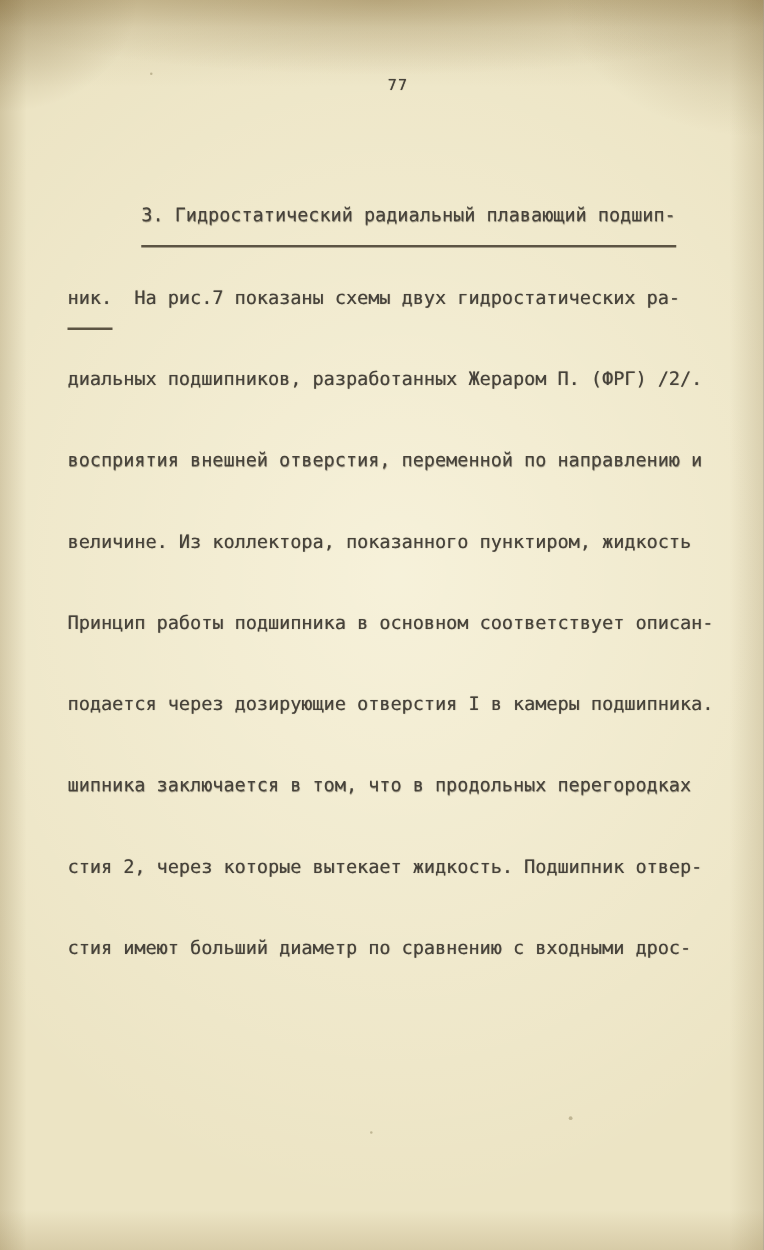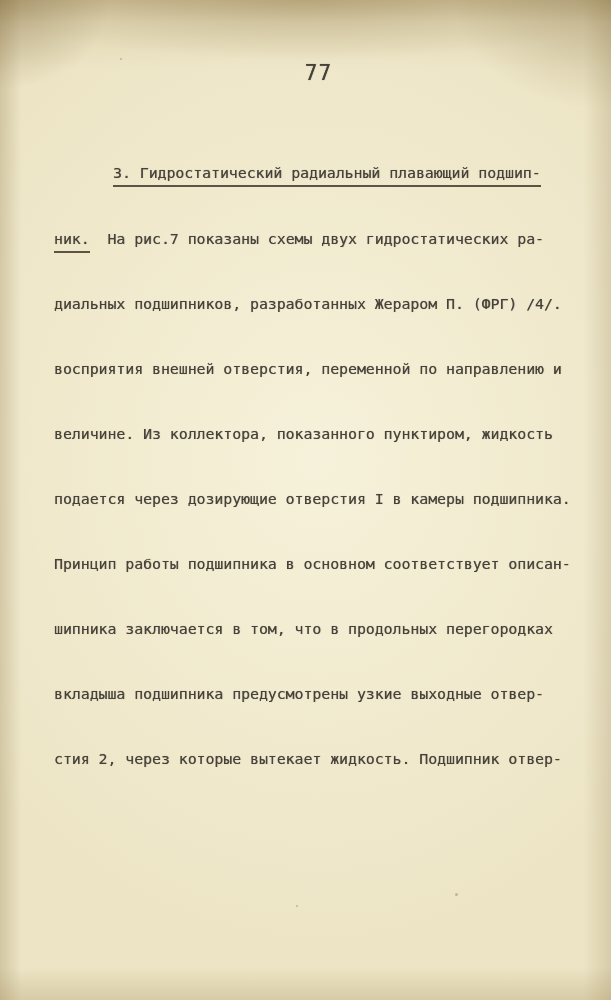--- a/index.html
+++ b/index.html
@@ -25,65 +25,65 @@
       radial-gradient(120% 85% at 52% 46%, rgba(255,252,236,0.55) 0%, rgba(255,252,236,0) 60%),
       #ece4c4;
   }
   .pagenum {
     position: absolute;
     top: 61px;
     left: 0;
     width: 100%;
     text-align: center;
     text-indent: 26px;
-    font-size: 21px;
+    font-size: 12px;
     letter-spacing: 1px;
     text-shadow: 0 0 0.8px rgba(62,56,44,0.85);
   }
   .text {
     position: absolute;
     top: 119px;
     left: 54px;
     width: 522px;
     font-size: 14.8px;
     line-height: 21.7px;
     white-space: pre;
     text-shadow: 0.3px 0.3px 0.7px rgba(56,50,40,0.60);
   }
   .line { height: 21.7px; }
   .indent { padding-left: 59px; }
   .uline {
     border-bottom: 2px solid rgba(66,58,44,0.85);
-    padding-bottom: 4px;
+    padding-bottom: 15px;
   }
   
   .speck {
     position: absolute;
     border-radius: 50%;
     background: rgba(110,95,55,0.35);
   }
 </style>
 </head>
 <body>
 
 <div class="page">
 
   <div class="pagenum">77</div>
 
   <div class="text">
     <div class="line indent"><span class="uline">3. Гидростатический радиальный плавающий подшип-</span></div>
     <div class="line"><span class="uline">ник.</span><span>  На рис.7 показаны схемы двух гидростатических ра-</span></div>
-    <div class="line">диальных подшипников, разработанных Жераром П. (ФРГ) /4/.</div>
+    <div class="line">диальных подшипников, разработанных Жераром П. (ФРГ) /2/.</div>
     <div class="line">восприятия внешней отверстия, переменной по направлению и</div>
     <div class="line">величине. Из коллектора, показанного пунктиром, жидкость</div>
+    <div class="line">Принцип работы подшипника в основном соответствует описан-</div>
     <div class="line">подается через дозирующие отверстия I в камеры подшипника.</div>
-    <div class="line">Принцип работы подшипника в основном соответствует описан-</div>
     <div class="line">шипника заключается в том, что в продольных перегородках</div>
-    <div class="line">вкладыша подшипника предусмотрены узкие выходные отвер-</div>
     <div class="line">стия 2, через которые вытекает жидкость. Подшипник отвер-</div>
+    <div class="line">стия имеют больший диаметр по сравнению с входными дрос-</div>
     
     
     
     
     
     
     
     
     
     

